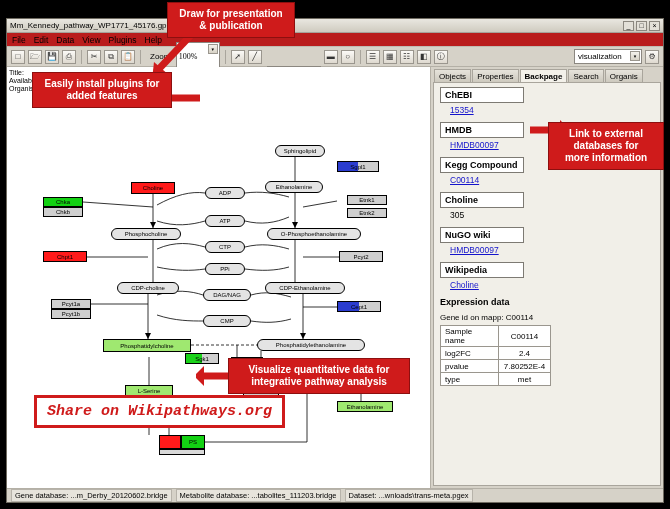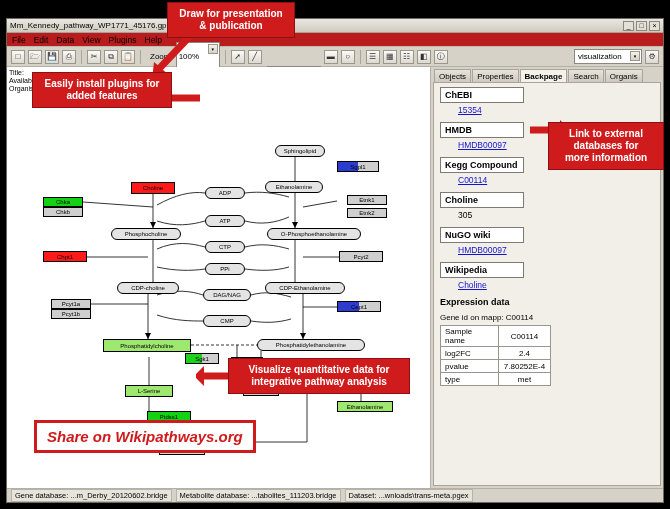--- a/index.html
+++ b/index.html
@@ -53,20 +53,21 @@
     background:linear-gradient(#fbfaf7,#ded9cf);
     display:flex; align-items:center; justify-content:center;
     font-size:8px; color:#333;
   }
   .tb-sep { width:1px; height:14px; background:#a9a59c; margin:0 2px; }
   .zoom-label { font-size:8px; margin-left:4px; }
   .zoom-combo {
     width:44px; height:30px; background:#fff; border:1px solid #8b8780;
     font-size:8px; display:flex; align-items:center; padding-left:2px;
     position:relative;
+    font-family:Liberation Serif, serif;
   }
   .combo-arrow {
     position:absolute; right:1px; top:1px; width:10px; height:10px;
     background:linear-gradient(#f4f2ec,#d7d2c6); border:1px solid #9a968e;
     display:flex; align-items:center; justify-content:center; font-size:5px;
   }
   .label-combo {
     width:54px; height:14px; background:#fff; border:1px solid #8b8780;
     font-size:8px; display:flex; align-items:center; padding-left:2px;
     position:relative; margin-left:2px;margin-top:32px;
@@ -126,21 +127,21 @@
   .side-tab.active { background:#f3f1ea; font-weight:bold; }
   .side-body {
     flex:1; background:#f1efe8; border:1px solid #a9a59c; margin:0 2px 2px 2px;
     padding:4px 6px; overflow:hidden;
   }
   .db-box {
     background:#fff; border:1px solid #7d7a73;
     font-weight:bold; font-size:9px;
     padding:2px 4px; width:84px; margin-bottom:2px;
   }
-  .db-val { font-size:8.5px; margin:0 0 7px 18px; }
+  .db-val { font-size:8.5px; margin:0 0 7px 10px; }
   .db-val a { color:#1414cc; text-decoration:underline; }
   .expr-title { font-weight:bold; font-size:9px; margin:4px 0 6px 0; }
   .gene-id { font-size:8px; margin-bottom:3px; }
   table.expr {
     border-collapse:collapse; font-size:8px; background:#fff;
   }
   table.expr td {
     border:1px solid #9a968e; padding:1px 4px; height:13px;
   }
   table.expr td.k { width:58px; }
@@ -506,13 +507,13 @@
 databases  for
 more information</div>
 
 <svg class="ann-arrow" style="left:196px; top:362px; width:40px; height:30px;">
   <path d="M6,14 L34,14" stroke="#cf1b1b" stroke-width="7" fill="none"></path>
   <polygon points="8,4 8,24 -2,14" fill="#cf1b1b"></polygon>
 </svg>
 <div class="callout" style="left:228px; top:358px; width:182px; white-space:pre-line;">Visualize quantitative data  for
 integrative pathway analysis</div>
 
-<div class="share" style="left:34px; top:420px;">Share on Wikipathways.org</div>
+<div class="share" style="left:34px; top:395px;font-family:Liberation Mono, monospace;">Share on Wikipathways.org</div>
 
 </body></html>

